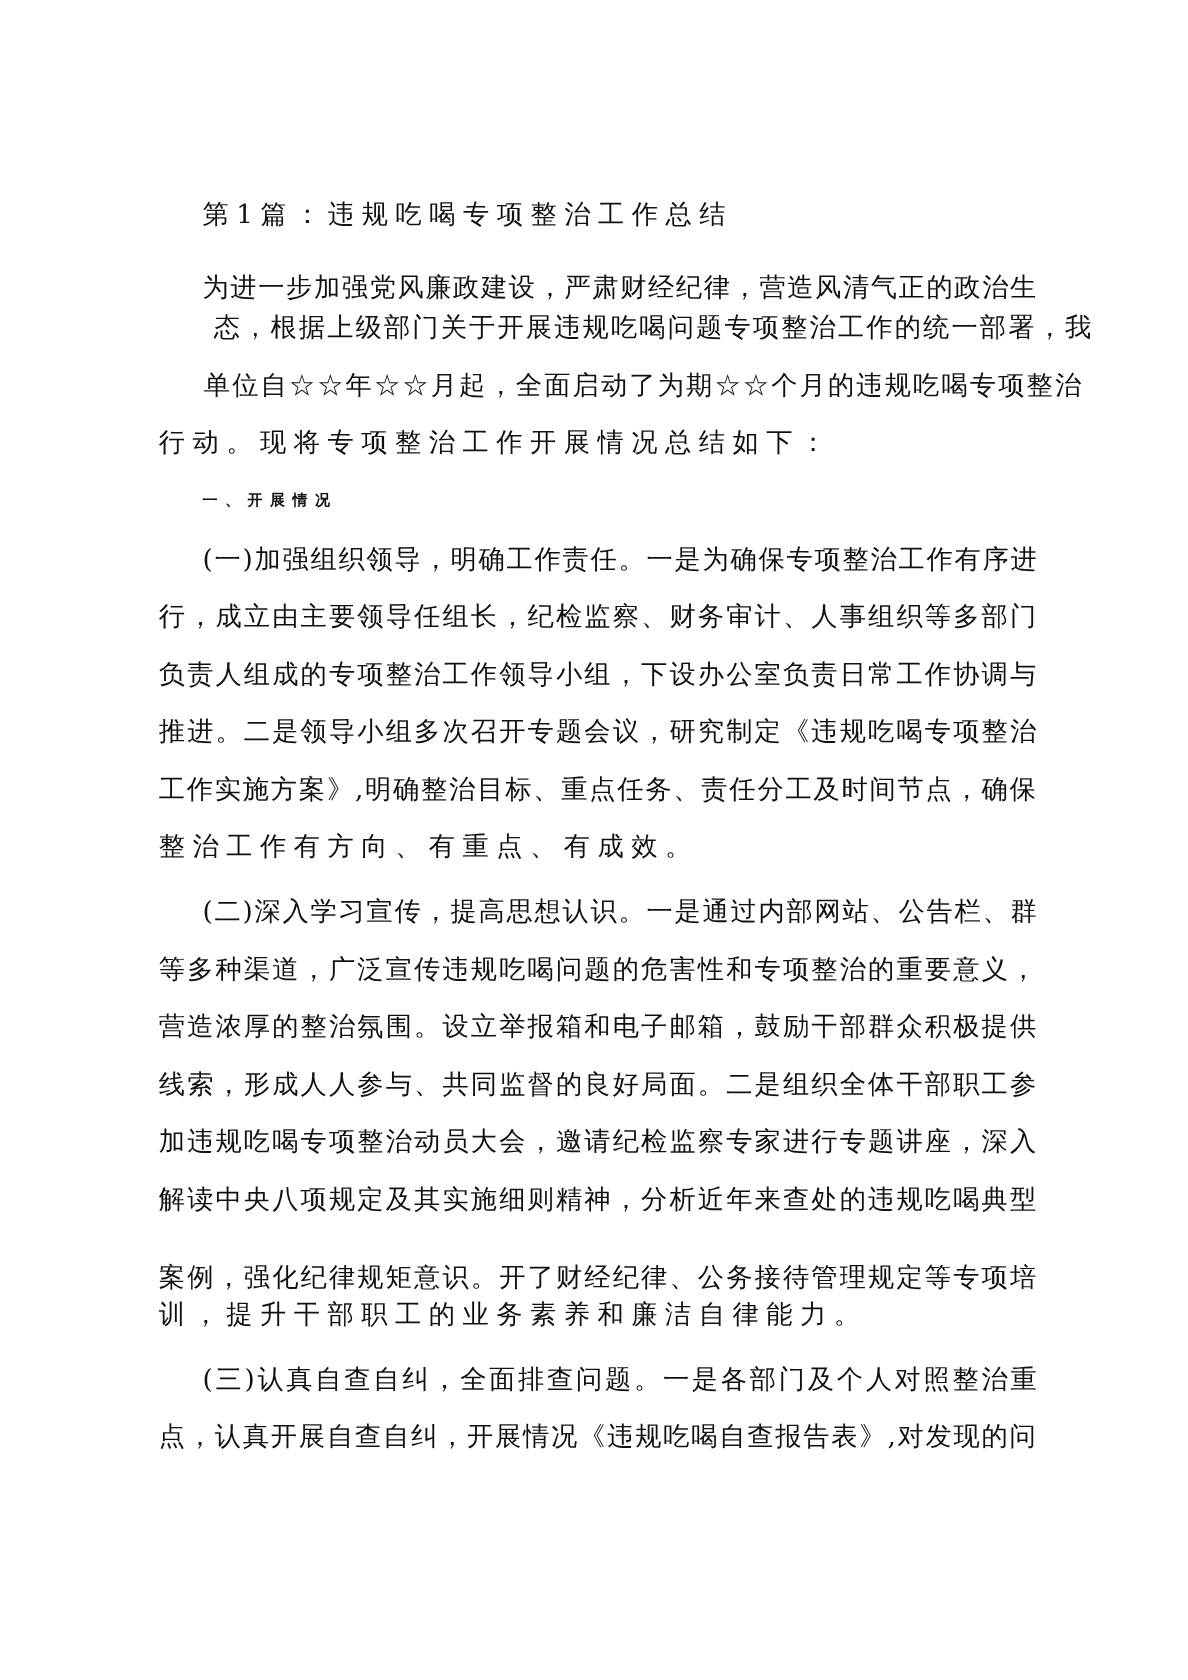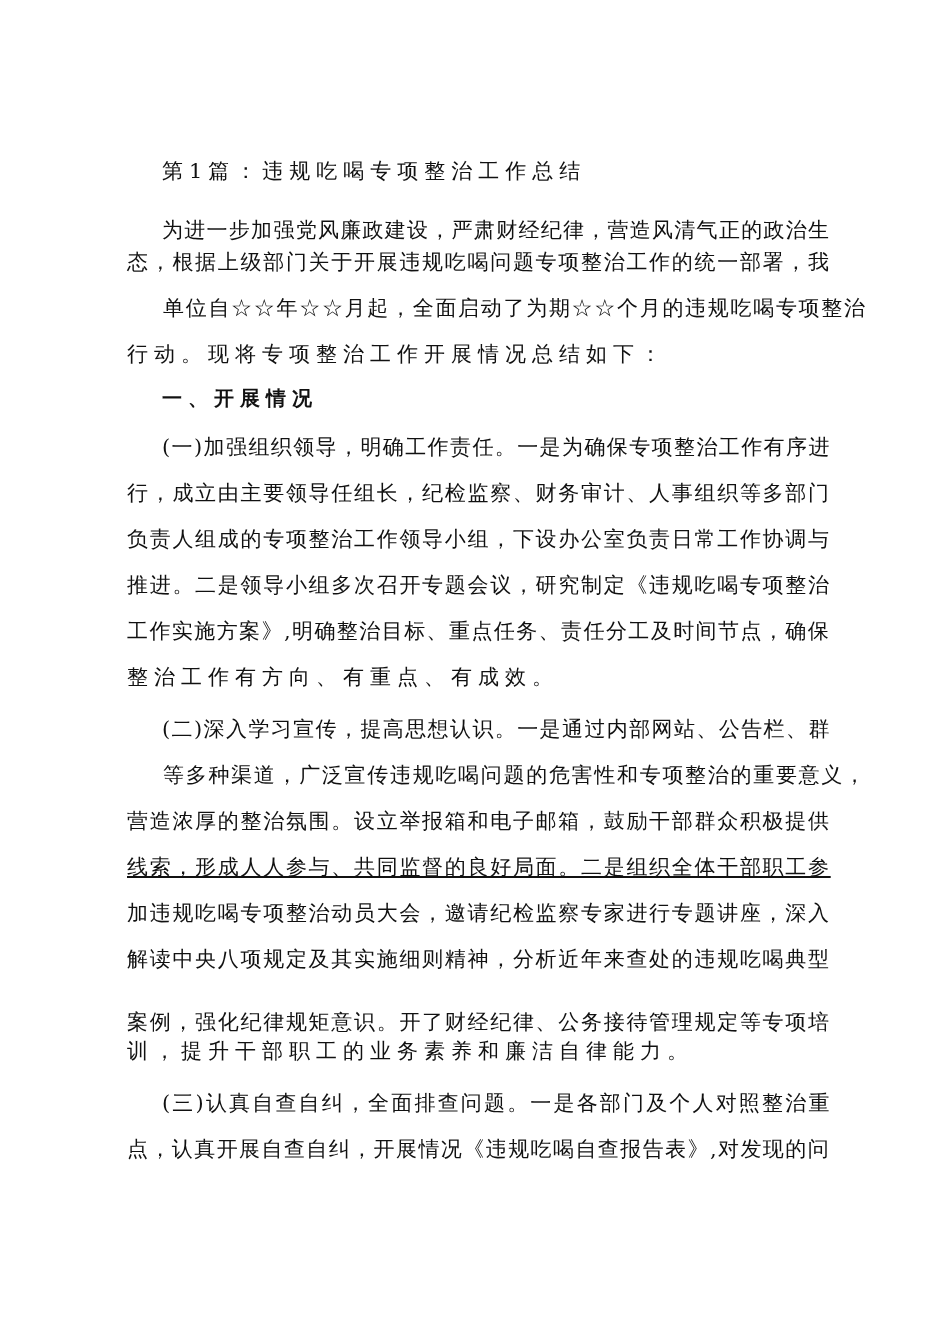--- a/index.html
+++ b/index.html
@@ -3,41 +3,41 @@
 <meta charset="utf-8">
 <style>
   html, body { margin:0; padding:0; background:#ffffff; }
   body { width:950px; height:1344px; position:relative; overflow:hidden;
          font-family:"DejaVu Serif", "Liberation Serif", serif; color:#111; }
   .page { position:absolute; left:127px; top:150px; width:702px; }
   .line { position:absolute; left:0; white-space:nowrap; font-size:21px;
           line-height:26px; letter-spacing:0; }
   .title { left:35px; }
   .indent { left:35px; }
-  .heading { left:35px; font-family:Liberation Mono, monospace; font-weight:bold; font-size:20px; }
+  .heading { left:35px; font-family:Liberation Serif, serif; font-weight:bold; font-size:12px; }
 </style>
 </head>
 <body>
 
 <div class="page">
   <div class="line title" style="top: 8px; letter-spacing: 6px;">第1篇：违规吃喝专项整治工作总结</div>
   <div class="line indent" style="top: 67px; letter-spacing: 1.27586px;">为进一步加强党风廉政建设，严肃财经纪律，营造风清气正的政治生</div>
-  <div class="line" style="top: 99px; letter-spacing: 1.7px;">态，根据上级部门关于开展违规吃喝问题专项整治工作的统一部署，我</div>
+  <div class="line" style="top: 99px; letter-spacing: 1.7px; margin-left: 44px;">态，根据上级部门关于开展违规吃喝问题专项整治工作的统一部署，我</div>
   <div class="line" style="top: 145px; letter-spacing: 1.7px; margin-left: 36px;">单位自☆☆年☆☆月起，全面启动了为期☆☆个月的违规吃喝专项整治</div>
   <div class="line" style="top: 191px; letter-spacing: 6px;">行动。现将专项整治工作开展情况总结如下：</div>
   <div class="line heading" style="top: 237px; letter-spacing: 6px;">一、开展情况</div>
   <div class="line indent" style="top: 284px; letter-spacing: 1.4px;">(一)加强组织领导，明确工作责任。一是为确保专项整治工作有序进</div>
   <div class="line" style="top: 330px; letter-spacing: 1.7px;">行，成立由主要领导任组长，纪检监察、财务审计、人事组织等多部门</div>
   <div class="line" style="top: 376px; letter-spacing: 1.7px;">负责人组成的专项整治工作领导小组，下设办公室负责日常工作协调与</div>
   <div class="line" style="top: 422px; letter-spacing: 1.7px;">推进。二是领导小组多次召开专题会议，研究制定《违规吃喝专项整治</div>
   <div class="line" style="top: 468px; letter-spacing: 1.41935px; text-align: right;">工作实施方案》,明确整治目标、重点任务、责任分工及时间节点，确保</div>
   <div class="line" style="top: 514px; letter-spacing: 6px;">整治工作有方向、有重点、有成效。</div>
   <div class="line indent" style="top: 566px; letter-spacing: 1.4px;">(二)深入学习宣传，提高思想认识。一是通过内部网站、公告栏、群</div>
-  <div class="line" style="top: 612px; letter-spacing: 1.7px; margin-left: 36px;">等多种渠道，广泛宣传违规吃喝问题的危害性和专项整治的重要意义，</div>
+  <div class="line" style="top: 612px; letter-spacing: 1.7px;">等多种渠道，广泛宣传违规吃喝问题的危害性和专项整治的重要意义，</div>
   <div class="line" style="top: 658px; letter-spacing: 1.7px; text-align: right;">营造浓厚的整治氛围。设立举报箱和电子邮箱，鼓励干部群众积极提供</div>
-  <div class="line" style="top: 704px; letter-spacing: 1.7px; text-decoration: underline;">线索，形成人人参与、共同监督的良好局面。二是组织全体干部职工参</div>
+  <div class="line" style="top: 704px; letter-spacing: 1.7px;">线索，形成人人参与、共同监督的良好局面。二是组织全体干部职工参</div>
   <div class="line" style="top: 750px; letter-spacing: 1.7px;">加违规吃喝专项整治动员大会，邀请纪检监察专家进行专题讲座，深入</div>
   <div class="line" style="top: 796px; letter-spacing: 1.7px;">解读中央八项规定及其实施细则精神，分析近年来查处的违规吃喝典型</div>
   <div class="line" style="top: 842px; letter-spacing: 1.7px; margin-top: 17px;">案例，强化纪律规矩意识。开了财经纪律、公务接待管理规定等专项培</div>
   <div class="line" style="top: 888px; letter-spacing: 6px;">训，提升干部职工的业务素养和廉洁自律能力。</div>
   <div class="line indent" style="top: 940px; letter-spacing: 2.17241px;">(三)认真自查自纠，全面排查问题。一是各部门及个人对照整治重</div>
   <div class="line" style="top: 986px; letter-spacing: 1.41935px;">点，认真开展自查自纠，开展情况《违规吃喝自查报告表》,对发现的问</div>
 </div>
 
 </body></html>

